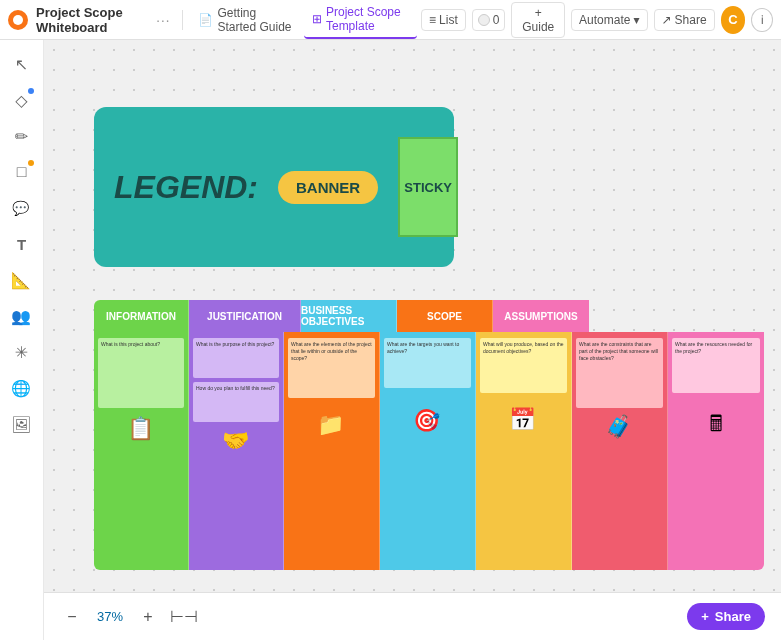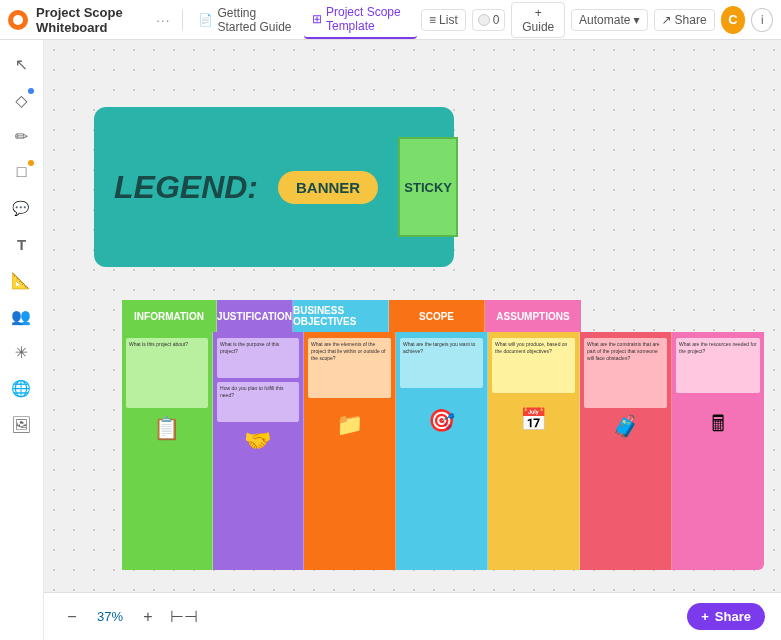--- a/index.html
+++ b/index.html
@@ -112,21 +112,21 @@
     }
     .zoom-btn { width: 24px; height: 24px; display: flex; align-items: center; justify-content: center; cursor: pointer; font-size: 16px; color: #555; }
     .zoom-level { font-size: 13px; color: #0369a1; min-width: 36px; text-align: center; }
     .zoom-fit { width: 32px; height: 24px; display: flex; align-items: center; justify-content: center; cursor: pointer; }
     .task-btn {
       position: absolute; right: 16px; bottom: 10px;
       background: #7c3aed; color: #fff; border-radius: 20px; padding: 6px 14px;
       font-size: 13px; font-weight: 600; display: flex; align-items: center; gap: 6px; cursor: pointer;
     }
 
-    .col-info { background: #6dd44a; margin-left: 28px; }
+    .col-info { background: #6dd44a; }
     .col-justification { background: #9d6bdf; }
     .col-scope { background: #f97316; }
     .col-objectives { background: #4ec9e8; }
     .col-deliverables { background: #f5c542; }
     .col-exclusions { background: #f05c6e; }
     .col-assumptions { background: #f472b6; }
 
     .sticky-green { background: #b8f0a0; }
     .sticky-purple { background: #d4b8f5; }
     .sticky-orange { background: #ffd4a8; }
@@ -223,21 +223,21 @@
     <div class="legend-banner">BANNER</div>
     <div class="legend-board">STICKY</div>
   </div>
 
   <div class="board-area">
 
     <div class="col-headers">
       <div class="col-header col-info" style="width:95px;">
         <span>INFORMATION</span>
       </div>
-      <div class="col-header col-justification" style="width:76px;text-align:center;">
+      <div class="col-header col-justification" style="width:112px;text-align:center;">
         <span>JUSTIFICATION</span>
       </div>
       <div class="col-header col-objectives" style="width:96px;">
         <span>BUSINESS OBJECTIVES</span>
       </div>
       <div class="col-header col-scope" style="width:96px;">
         <span>SCOPE</span>
       </div>
       <div class="col-header col-assumptions" style="width:96px;">
         <span>ASSUMPTIONS</span>

